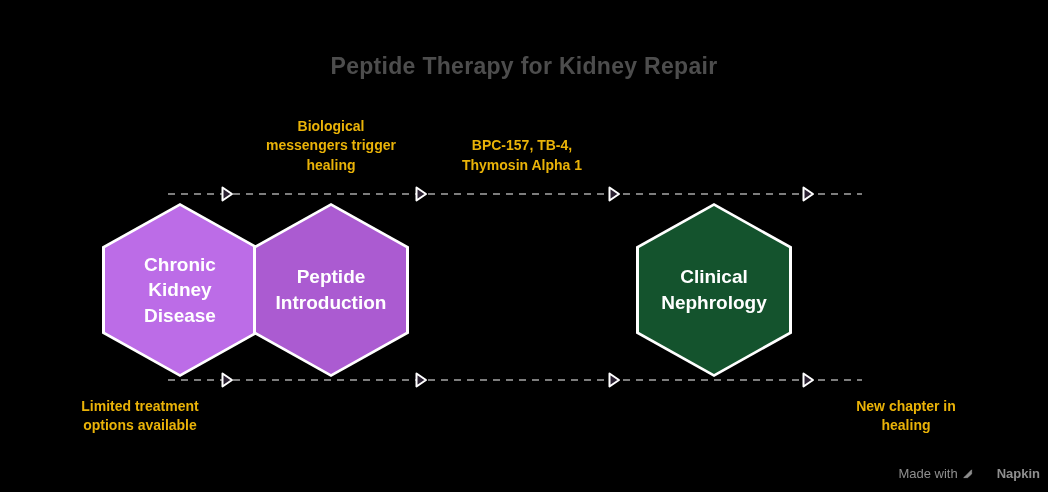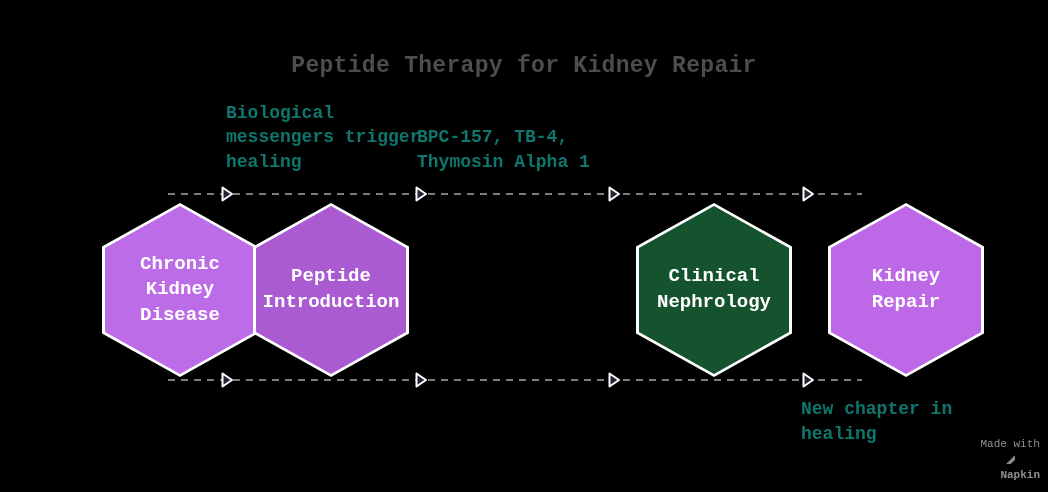--- a/index.html
+++ b/index.html
@@ -2,21 +2,21 @@
 <html><head>
 <meta charset="utf-8">
 <style>
   html, body { margin: 0; padding: 0; background: #000; }
   #canvas {
     position: relative;
     width: 1048px;
     height: 492px;
     background: #000000;
     overflow: hidden;
-    font-family: Liberation Mono, monospace;
+    font-family: Liberation Sans, sans-serif;
   }
   .title {
     position: absolute;
     top: 53px;
     left: 0;
     width: 100%;
     text-align: center;
     font-size: 23px;
     font-weight: bold;
     letter-spacing: 0.3px;
@@ -52,38 +52,38 @@
     color: #ffffff;
     font-size: 19px;
     font-weight: bold;
     line-height: 1.35;
     white-space: pre-line;
   }
   .note {
     position: absolute;
     width: 210px;
     transform: translateX(-50%);
-    color: #0f766e;
-    font-size: 18px;
+    text-align: center;
+    color: #eab308;
+    font-size: 14px;
     font-weight: bold;
     line-height: 1.38;
     white-space: pre-line;
   }
   .note.top { bottom: 317px; }
   .note.bot { top: 397px; }
   .watermark {
     position: absolute;
     right: 8px;
     bottom: 11px;
     display: flex;
     align-items: center;
     gap: 4px;
     color: #8f8f8f;
-    font-size: 11px;
-    flex-direction: column;
+    font-size: 13px;
   }
   .watermark .brand { font-weight: bold; margin-left: 20px; }
 </style>
 </head>
 <body>
 
 <div id="canvas">
 
   <div class="title">Peptide Therapy for Kidney Repair</div>
 
@@ -115,38 +115,37 @@
   <svg class="arrowhead" style="left:802px; top:372px;" viewBox="0 0 13 16">
       <path d="M1.5 1.5 L11 8 L1.5 14.5 Z" fill="#2b2132" stroke="#ffffff" stroke-width="2" stroke-linejoin="round"></path>
     </svg>
 
   <div class="note top" style="left:331px;">Biological
 messengers trigger
 healing</div>
   <div class="note top" style="left:522px;">BPC-157, TB-4,
 Thymosin Alpha 1</div>
 
+  <div class="note bot" style="left:140px;">Limited treatment
+options available</div>
   <div class="note bot" style="left:906px;">New chapter in
 healing</div>
 
   <div class="hex" style="left:62px;margin-left:40px;">
     <div class="hex-inner" style="background: rgb(188, 108, 231);">Chronic Kidney
 Disease</div>
   </div>
   <div class="hex" style="left:253px;">
     <div class="hex-inner" style="background: rgb(171, 91, 209);">Peptide
 Introduction</div>
   </div>
   <div class="hex" style="left:636px;">
     <div class="hex-inner" style="background: #14532d;">Clinical
 Nephrology</div>
   </div>
-  <div class="hex" style="left:828px;">
-    <div class="hex-inner" style="background: rgb(189, 104, 230);">Kidney Repair</div>
-  </div>
 
   <div class="watermark">
     <span>Made with</span>
     <svg width="11" height="11" viewBox="0 0 12 12">
         <path d="M2 10.5 L10.5 2 L10.5 6.5 L6 10.5 Z M2 10.5 L5 9" fill="#8f8f8f" stroke="#8f8f8f" stroke-width="0.8" stroke-linejoin="round"></path>
       </svg>
     <span class="brand">Napkin</span>
   </div>
 
 </div>

